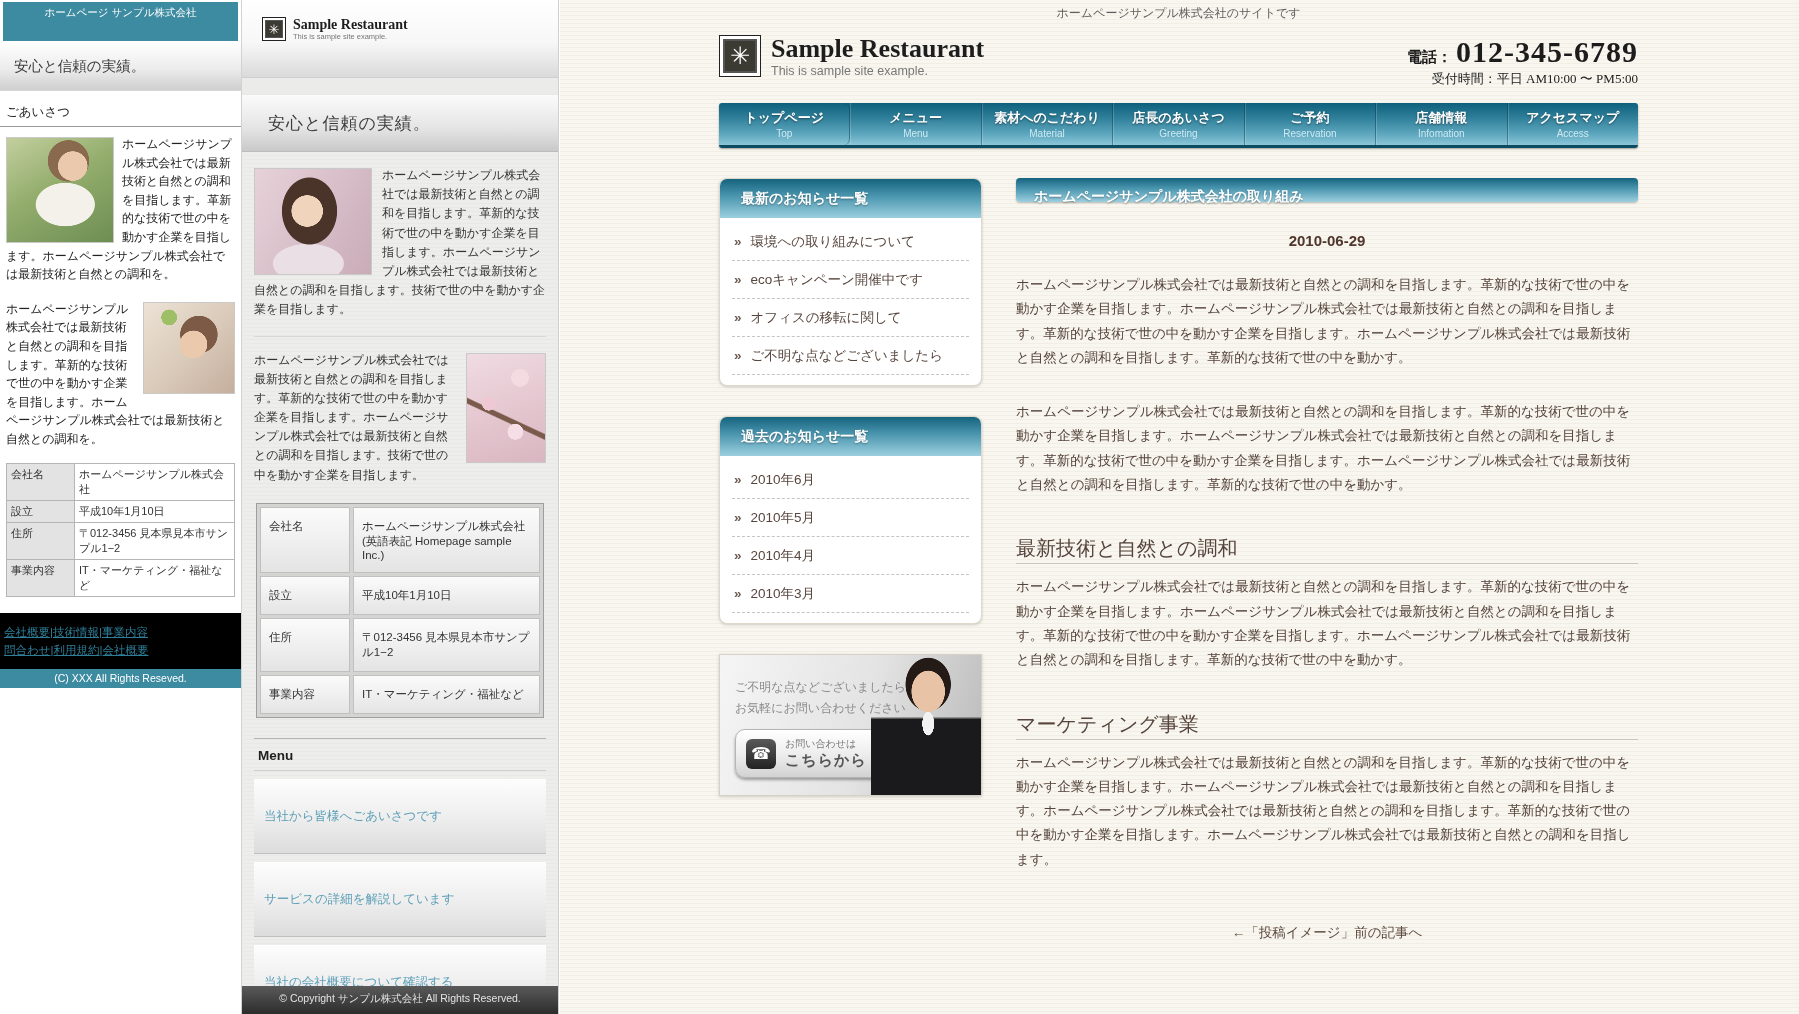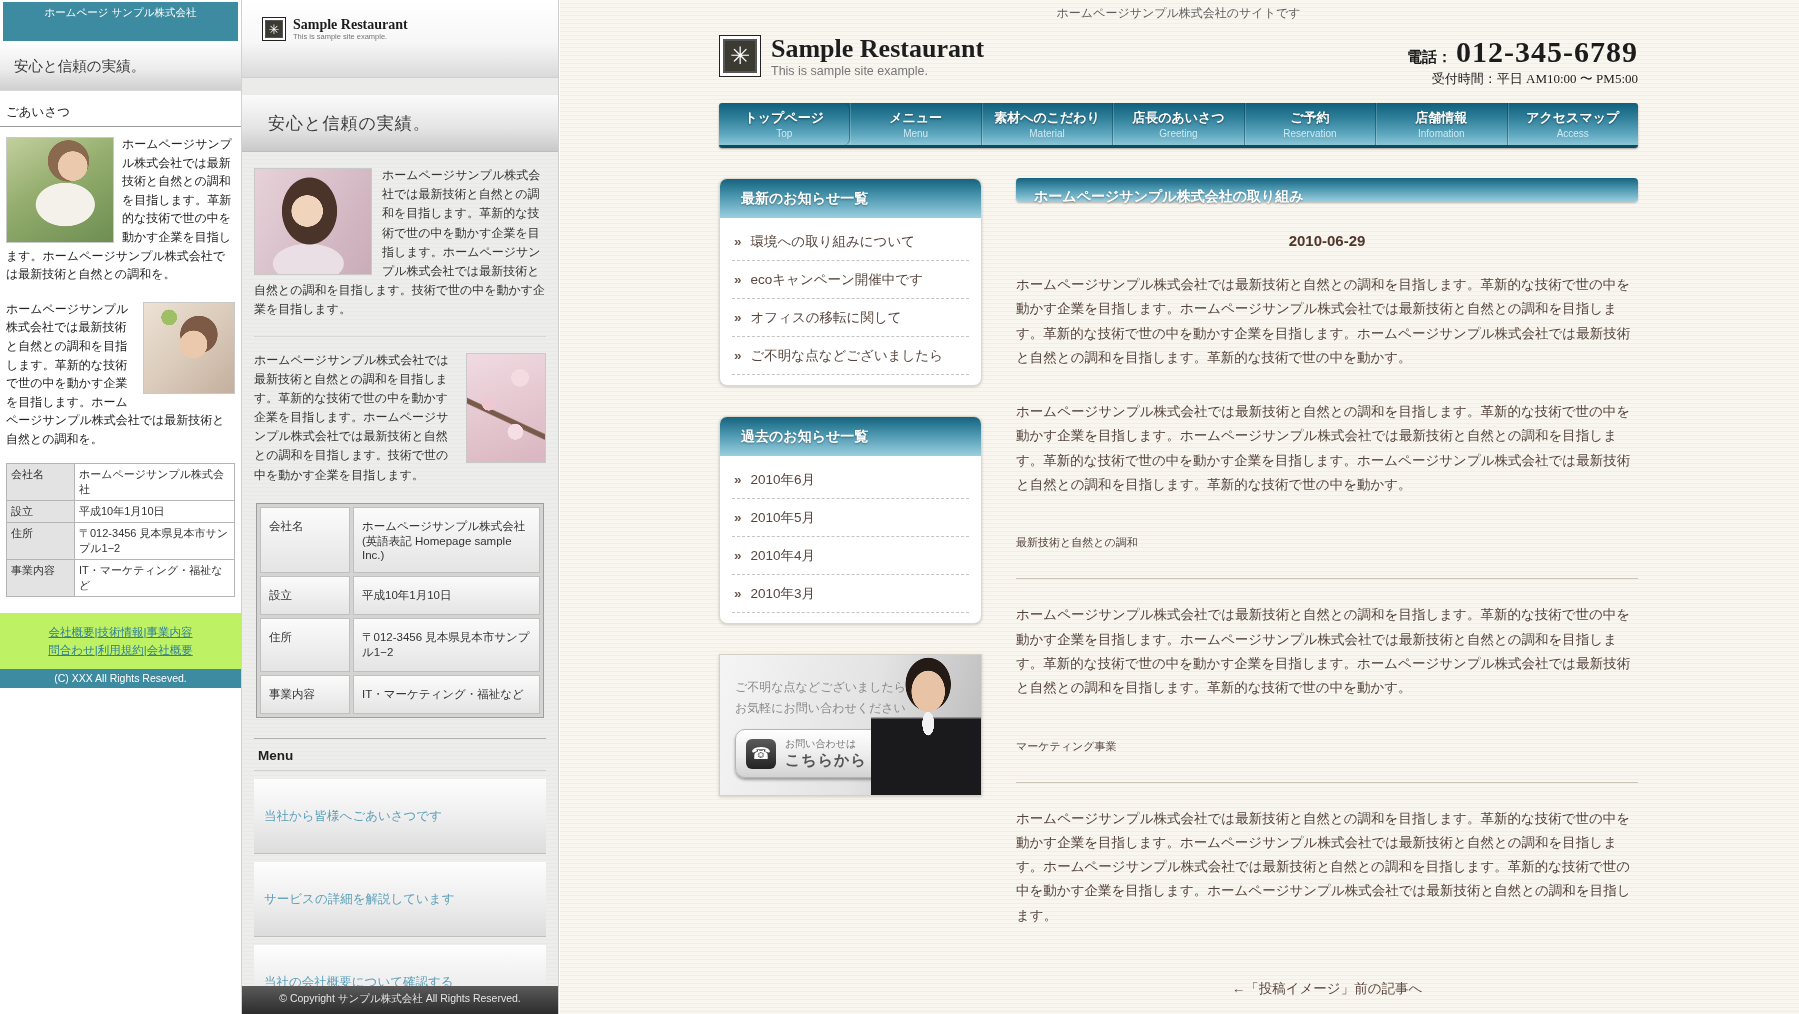--- a/index.html
+++ b/index.html
@@ -26,21 +26,21 @@
   .photo2 { float:right; width:92px; height:92px; margin:2px 0 2px 8px;
     background:
       radial-gradient(circle 14px at 55% 46%, #eac9ad 97%, transparent),
       radial-gradient(circle 19px at 61% 35%, #7d5a46 97%, transparent),
       radial-gradient(circle 8px at 28% 16%, #9fbf67 97%, transparent),
       linear-gradient(135deg,#ece2d5 0%,#d9c9b8 55%,#c5ae9e 100%); }
   .m-table { margin:12px 6px 0; width:calc(100% - 12px); border-collapse:collapse; font-size:11px; }
   .m-table th, .m-table td { border:1px solid #b5b5b5; padding:3px 4px; text-align:left; font-weight:normal; vertical-align:top; }
   .m-table th { background:#e3e3e3; width:68px; }
   .m-table td { background:#fff; }
-  .m-links { margin-top:16px; background:#bef264; padding:10px 4px 9px; text-align:center; font-size:11.5px; line-height:1.65; }
+  .m-links { margin-top:16px; background:#000000; padding:10px 4px 9px; text-align:left; font-size:11.5px; line-height:1.65; }
   .m-links a { color:#2e7f99; text-decoration:underline; }
   .m-links .sep { color:#2e7f99; }
   .m-footer { background:#3d8ba1; color:#fff; font-size:10.5px; text-align:center; padding:3px 0 4px; }
 
   
   .tablet { position:absolute; left:241px; top:0; width:318px; height:1014px; background:#ebebe9; border-left:1px solid #d2d2d2; border-right:1px solid #cfcfcf; }
   .t-header { height:78px; background:linear-gradient(180deg,#ffffff 0%,#f7f7f7 55%,#dadada 100%); border-bottom:1px solid #cfcfcf; padding:17px 0 0 20px; }
   .logo-row { display:flex; align-items:flex-start; gap:7px; }
   .logo-mark { display:flex; align-items:center; justify-content:center; background:#3b3a33; color:#fff; border:1px solid #222; box-shadow:inset 0 0 0 2px #fff, inset 0 0 0 3px #555; }
   .t-header .logo-mark { width:24px; height:24px; font-size:13px; }
@@ -118,21 +118,21 @@
   .cb-woman { position:absolute; right:0; top:0; width:110px; height:100%;
     background:
       radial-gradient(ellipse 17px 21px at 52% 26%, #e8c3a6 97%, transparent),
       radial-gradient(ellipse 23px 27px at 52% 21%, #241b16 97%, transparent),
       radial-gradient(ellipse 6px 12px at 52% 49%, #f2f2f2 97%, transparent),
       linear-gradient(180deg, transparent 0 44%, #1a1a1d 46% 100%); }
   .main-head { height:24px; border-radius:4px; line-height:36px; padding-left:18px; color:#fff; font-size:14px; font-weight:bold; text-shadow:0 1px 2px rgba(0,0,0,.35);
     background:linear-gradient(180deg,#15637e 0%,#4c97b0 45%,#9ccfdf 100%); box-shadow:0 1px 2px rgba(0,0,0,.25); }
   .art-date { text-align:center; font-weight:bold; color:#4f352b; font-size:15px; margin:30px 0 24px; }
   .art-p { font-size:13.5px; color:#55443c; line-height:1.8; margin-bottom:30px; }
-  .art-h { font-size:11px; font-weight:normal; color:#55443c; border-bottom:1px solid #ccc5b8; padding-bottom:28px; margin:38px 0 24px; }
+  .art-h { font-size:20px; font-weight:normal; color:#55443c; border-bottom:1px solid #ccc5b8; padding-bottom:1px; margin:38px 0 11px; }
   .prev-link { display:block; text-align:center; margin-top:52px; color:#5a463c; font-size:13.5px; text-decoration:none; }
 </style>
 </head>
 <body>
 
 <div class="mobile">
   <div class="m-topbar">ホームページ サンプル株式会社</div>
   <div class="m-hero">安心と信頼の実績。</div>
   <div class="m-section-title">ごあいさつ</div>
   <div class="m-block">

